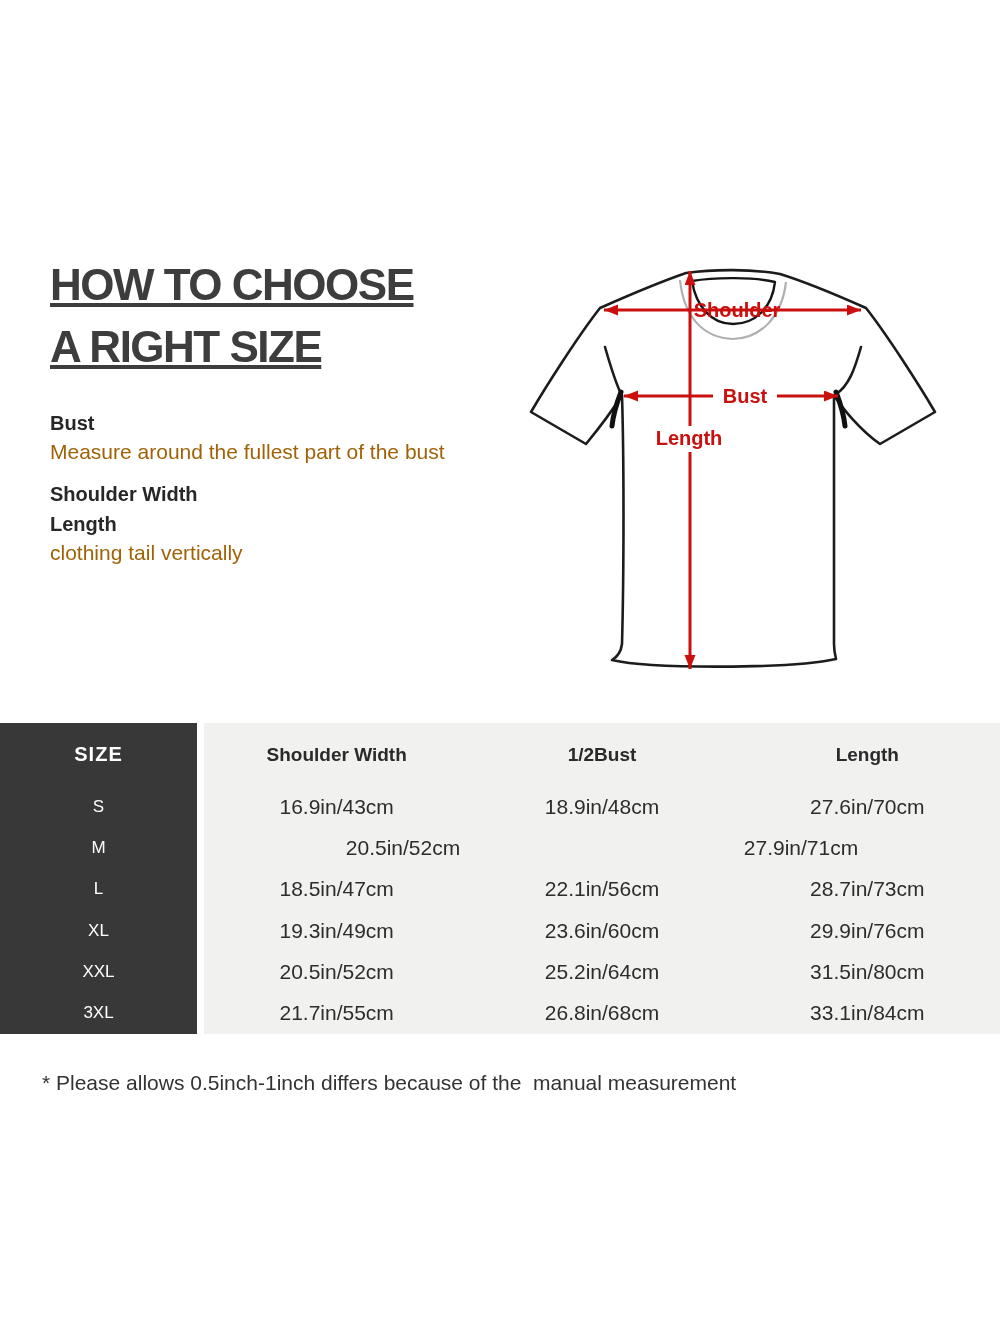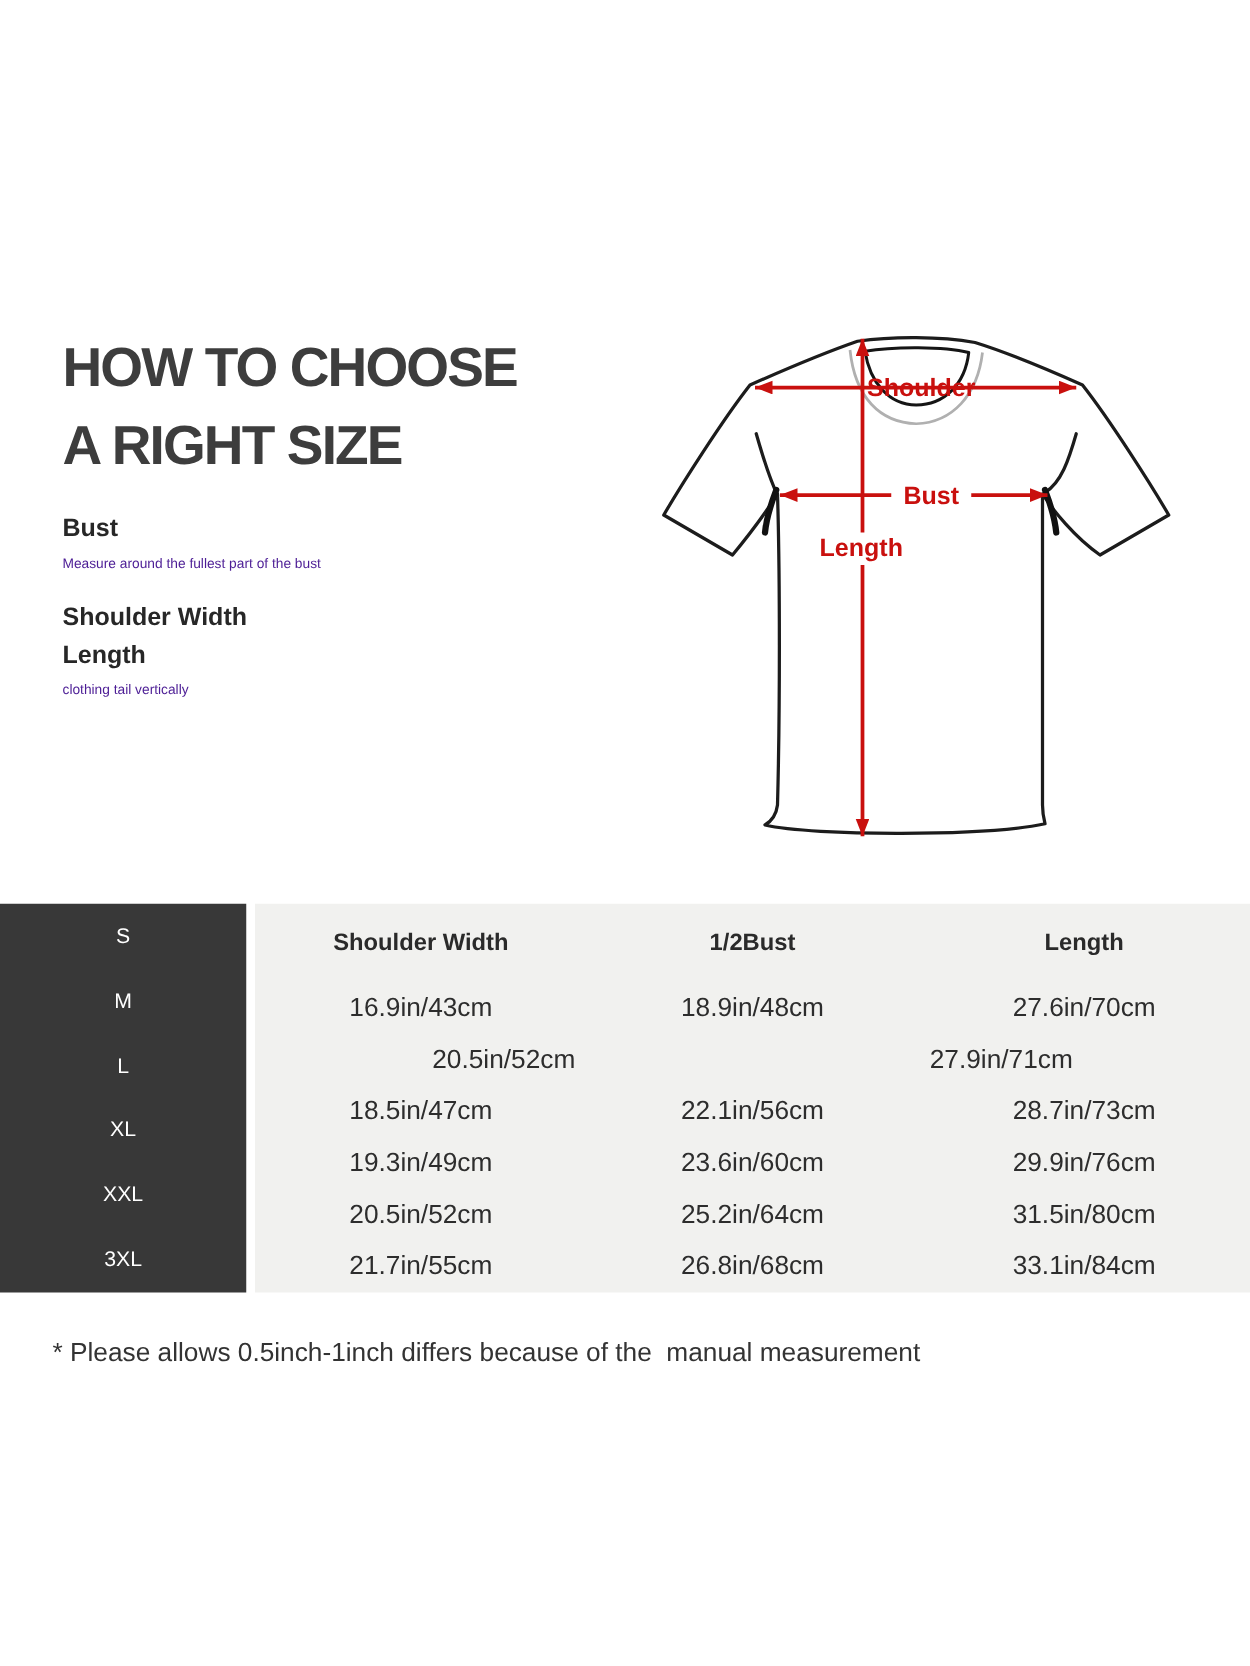--- a/index.html
+++ b/index.html
@@ -1,26 +1,26 @@
 <!DOCTYPE html>
 <html><head>
 <meta charset="utf-8">
 <style>
   html,body{margin:0;padding:0;background:#ffffff;}
   .page{
     position:relative;width:1000px;height:1333px;background:#ffffff;overflow:hidden;
     font-family:"Liberation Sans",sans-serif;
   }
   .title{
-    position:absolute;left:50px;top:264px;
-    font-size:44px;font-weight:bold;color:#3d3d3d;line-height:62px;letter-spacing:-1.5px;
+    position:absolute;left:50px;top:254px;
+    font-size:44px;font-weight:bold;color:#3d3d3d;line-height:62px;letter-spacing:-1.5px;text-decoration:underline;
   }
   .instructions{position:absolute;left:50px;top:411px;width:440px;}
   .sec h3{margin:0 0 6px 0;font-size:20px;line-height:24px;color:#272727;font-weight:bold;}
-  .sec p{margin:0 0 20px 0;font-size:11px;line-height:21px;color:#4c1d95;}
+  .sec p{margin:0 0 20px 0;font-size:21px;line-height:21px;color:#a16207;}
   .sec p .ln{display:block;}
   .shirt{position:absolute;left:500px;top:240px;}
   .size-table{position:absolute;left:0;top:723px;width:1000px;height:311px;display:flex;}
   .size-col{width:197px;background:#383838;display:flex;flex-direction:column;}
   .size-col .corner{
     height:63px;display:flex;align-items:center;justify-content:center;
     color:#ffffff;font-size:20px;font-weight:bold;letter-spacing:1px;
   }
   .size-col .size-cell{
     flex:1;display:flex;align-items:center;justify-content:center;
@@ -112,20 +112,21 @@
       <line x1="190" y1="212" x2="190" y2="429" stroke="#c9100e" stroke-width="3" marker-end="url(#arrow)"></line>
     </g>
 
     <text x="237" y="77" text-anchor="middle" font-size="20" font-weight="bold" fill="#c9100e">Shoulder</text>
     <text x="245" y="163" text-anchor="middle" font-size="20" font-weight="bold" fill="#c9100e">Bust</text>
     <text x="189" y="205" text-anchor="middle" font-size="20" font-weight="bold" fill="#c9100e">Length</text>
   </svg>
 
   <div class="size-table">
     <div class="size-col">
+      <div class="corner">SIZE</div>
 
     <div class="size-cell">S</div>
         <div class="size-cell">M</div>
         <div class="size-cell">L</div>
         <div class="size-cell">XL</div>
         <div class="size-cell">XXL</div>
         <div class="size-cell">3XL</div>
       </div>
     <div class="table-right">
       <div class="thead">

